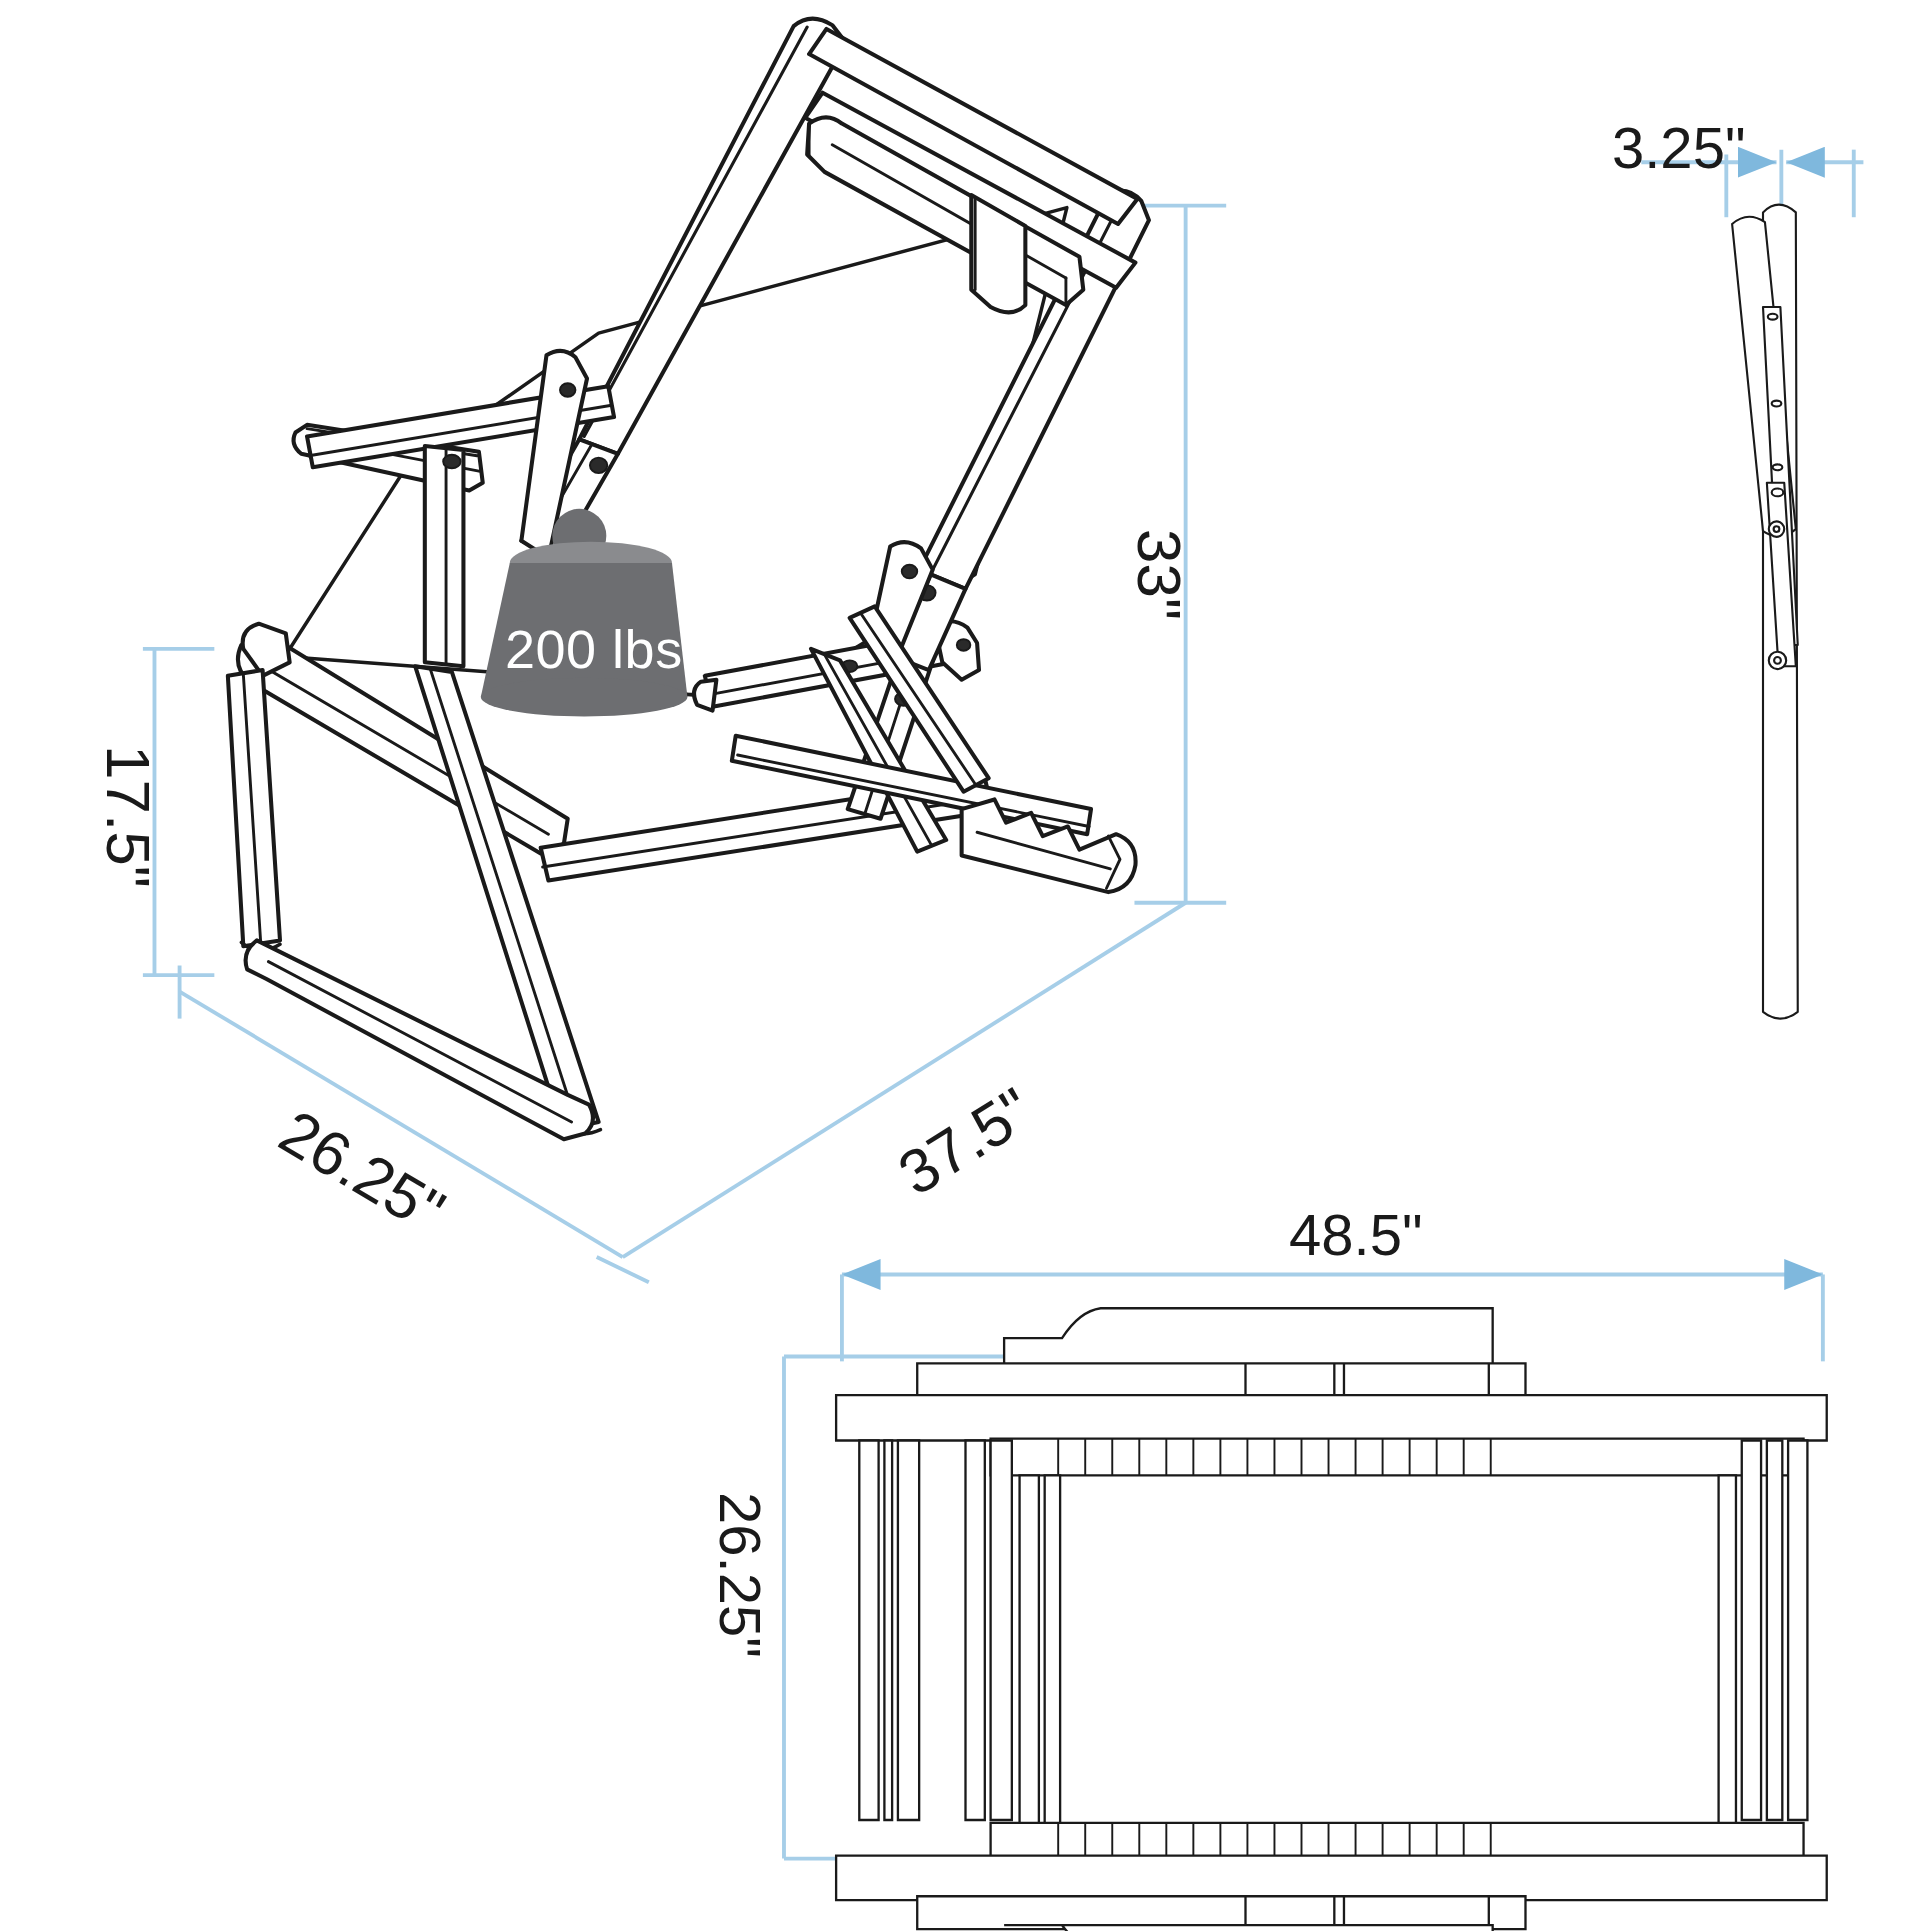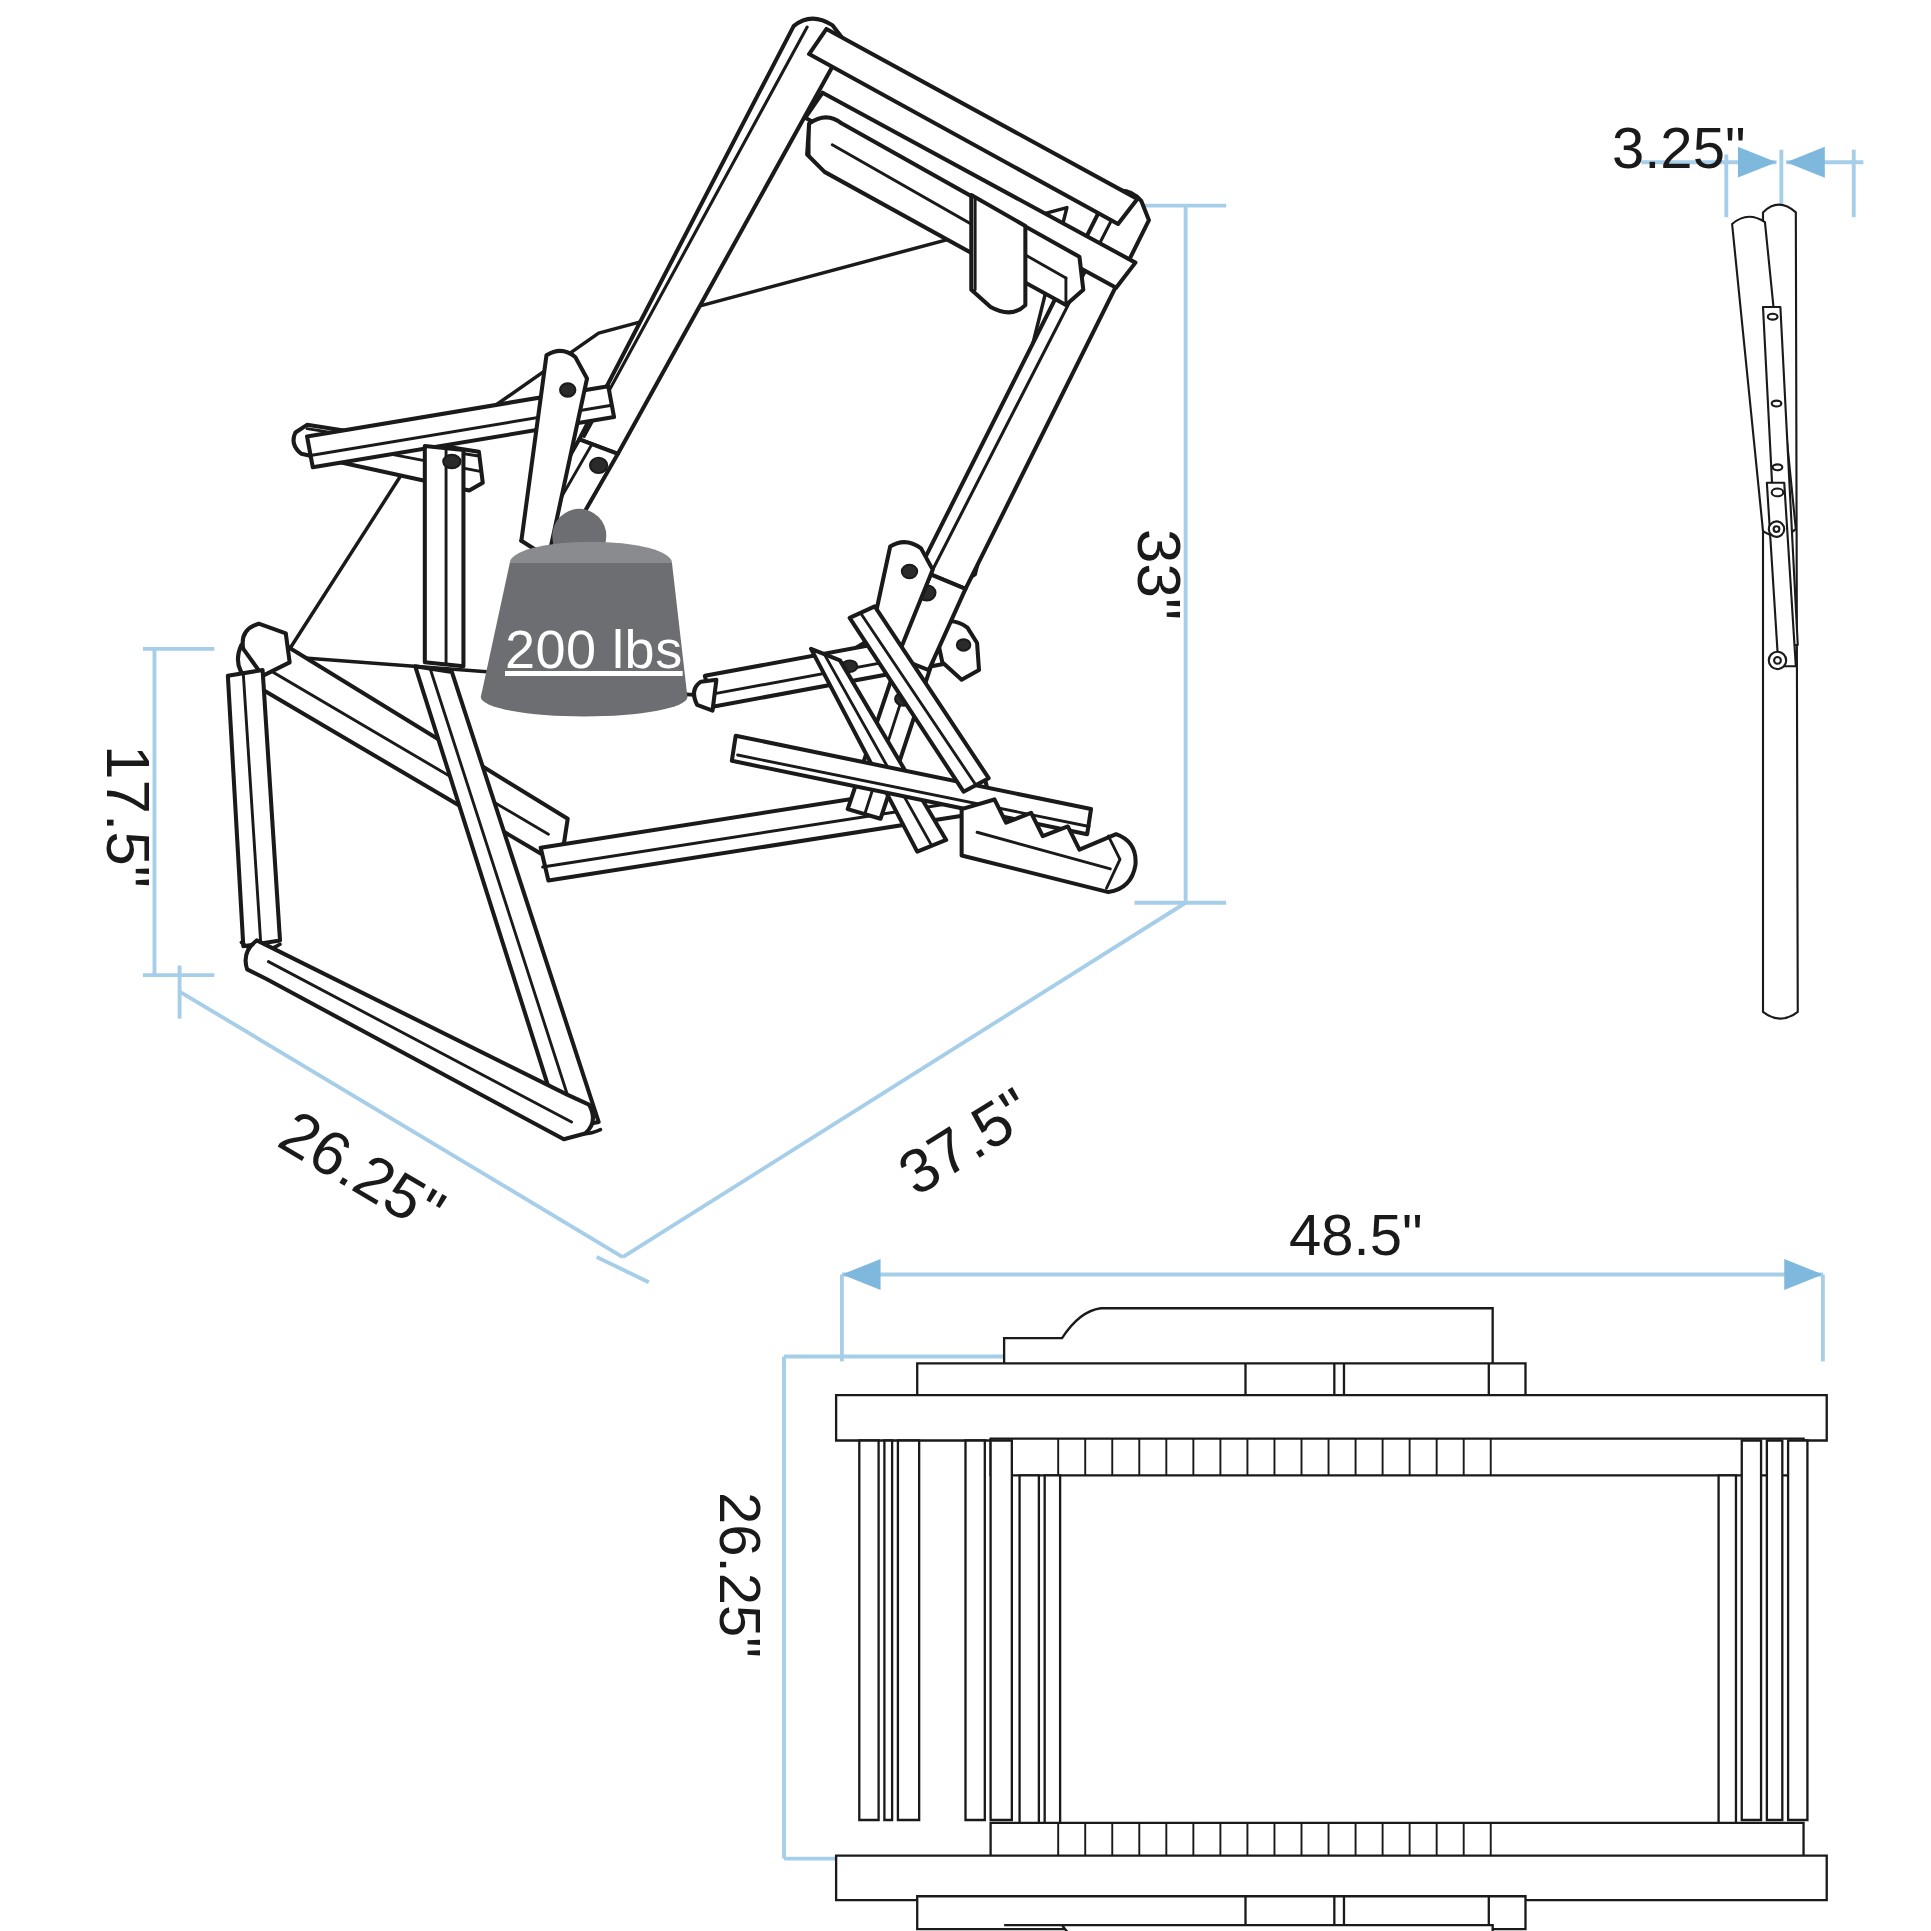--- a/index.html
+++ b/index.html
@@ -22,21 +22,20 @@
     font-family: "Liberation Sans", sans-serif;
     white-space: nowrap;
     font-weight: 300;
   }
   .weight-text {
     position: absolute;
     color: #ffffff;
     font-family: "Liberation Sans", sans-serif;
     font-weight: 300;
     white-space: nowrap;
-    text-decoration: underline;
   }
   #svg-root { position: absolute; top: 0; left: 0; }
 </style>
 </head>
 <body>
 
 <div id="canvas">
 
   <svg id="svg-root" width="1931" height="1931" viewBox="0 0 2000 2000">
 

